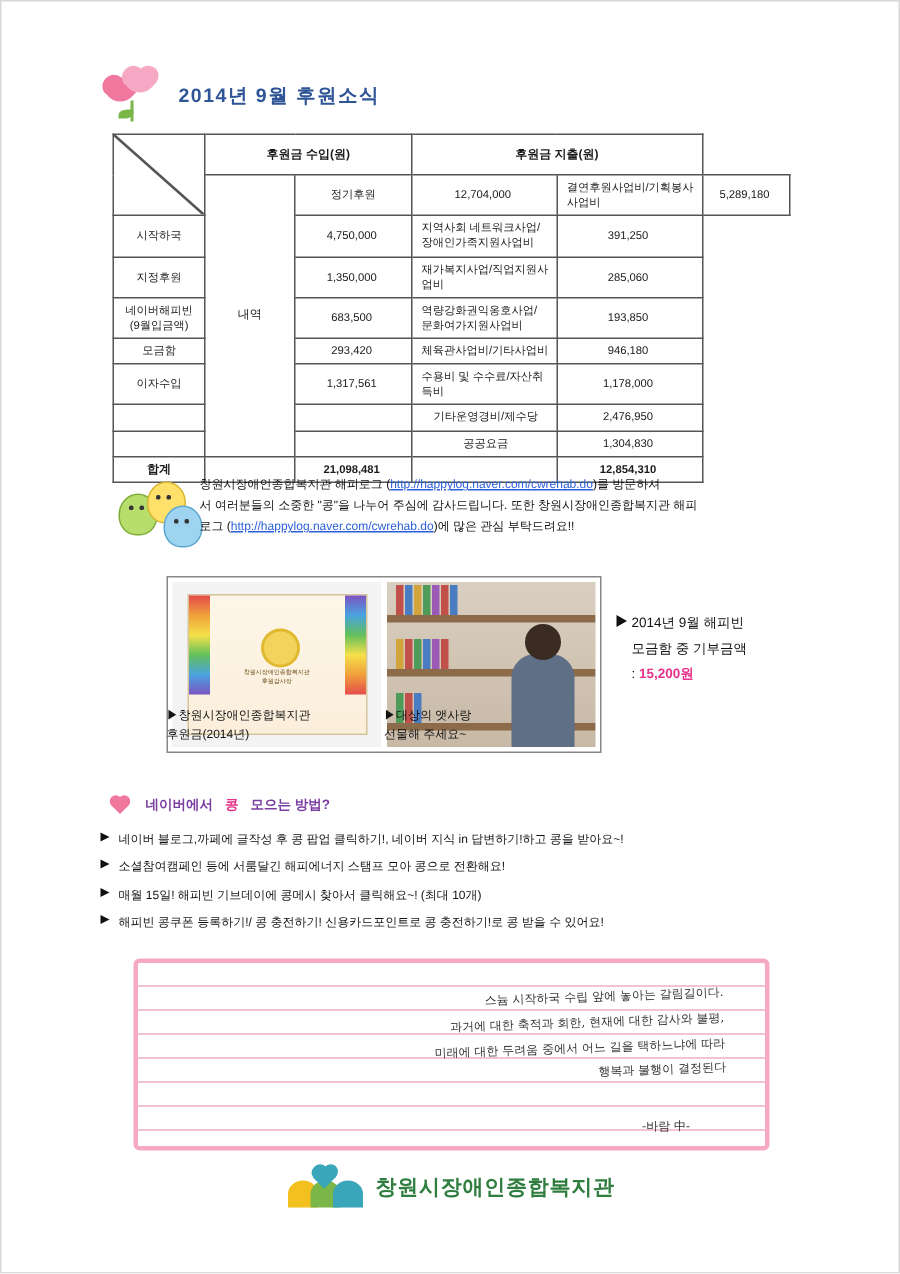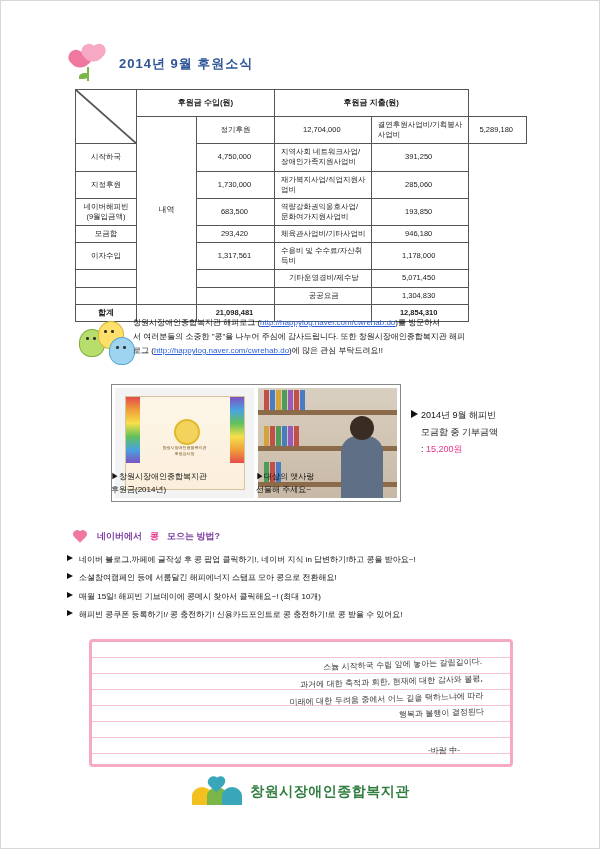--- a/index.html
+++ b/index.html
@@ -293,21 +293,21 @@
 
   
   .right-note {
     position: absolute;
     left: 410px;
     top: 406px;
     font-size: 9px;
     line-height: 1.9;
     color: #111;
   }
-  .right-note .amount { color: #e8308a; }
+  .right-note .amount { color: #e8308a; font-weight: bold; }
   .arrow-right {
     display: inline-block;
     width: 0; height: 0;
     border-left: 7px solid #111;
     border-top: 4px solid transparent;
     border-bottom: 4px solid transparent;
     margin-right: 3px;
   }
 
   
@@ -489,21 +489,21 @@
     </tr>
     <tr>
       <td class="name-cell">시작하국</td>
       <td class="num-cell">4,750,000</td>
       <td class="exp-cell" style="white-space:pre-line">지역사회 네트워크사업/
 장애인가족지원사업비</td>
       <td class="num-cell">391,250</td>
     </tr>
     <tr>
       <td class="name-cell">지정후원</td>
-      <td class="num-cell">1,730,000</td>
+      <td class="num-cell">1,350,000</td>
       <td class="exp-cell">재가복지사업/직업지원사업비</td>
       <td class="num-cell">285,060</td>
     </tr>
     <tr>
       <td class="name-cell" style="white-space:pre-line">네이버해피빈
 (9월입금액)</td>
       <td class="num-cell">683,500</td>
       <td class="exp-cell" style="white-space:pre-line">역량강화권익옹호사업/
 문화여가지원사업비</td>
       <td class="num-cell">193,850</td>
@@ -517,21 +517,21 @@
     <tr>
       <td class="name-cell">이자수입</td>
       <td class="num-cell">1,317,561</td>
       <td class="exp-cell">수용비 및 수수료/자산취득비</td>
       <td class="num-cell">1,178,000</td>
     </tr>
     <tr>
       <td class="name-cell"></td>
       <td class="num-cell"></td>
       <td class="exp-cell" style="text-align:center">기타운영경비/제수당</td>
-      <td class="num-cell">5,071,450</td>
+      <td class="num-cell">2,476,950</td>
     </tr>
     <tr>
       <td class="name-cell"></td>
       <td class="num-cell"></td>
       <td class="exp-cell" style="text-align:center">공공요금</td>
       <td class="num-cell">1,304,830</td>
     </tr>
 
     <tr class="total-row">
       <td class="label-cell">합계</td>

